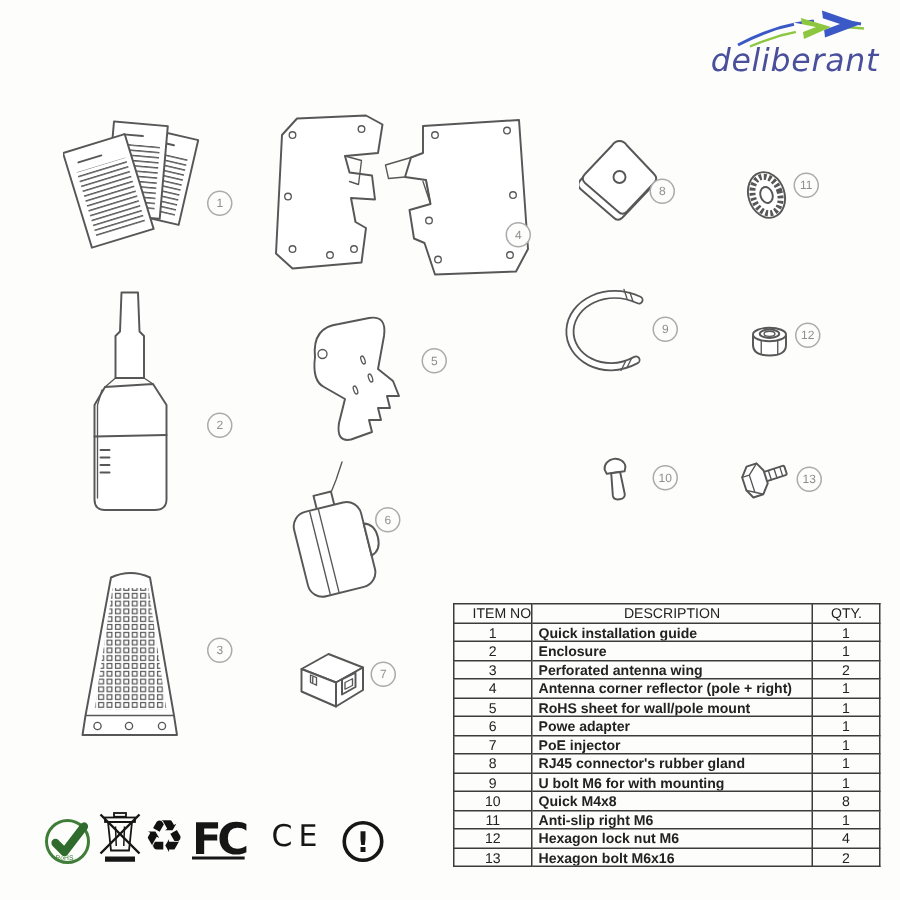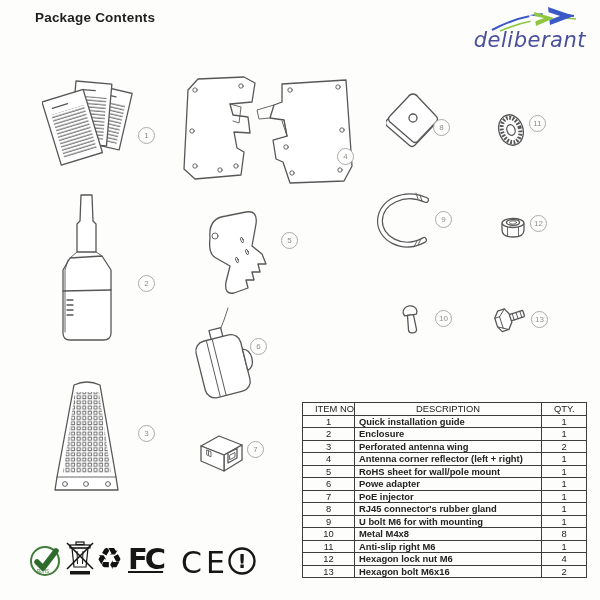--- a/index.html
+++ b/index.html
@@ -35,29 +35,28 @@
   }
   .parts-table th,.parts-table td{
     border:1px solid #3c3c3c; height:11.5px; padding:0 12px;
     text-align:center; overflow:hidden; white-space:nowrap; font-weight:normal;
   }
   .parts-table col.c-no{width:52px;} .parts-table col.c-desc{width:187px;} .parts-table col.c-qty{width:45px;}
   .parts-table td.desc{text-align:left; padding-left:4px;font-weight:bold;}
   .parts-table{border:1.5px solid #3c3c3c;}
   
   .fcc{left:128px; top:542px; font-family:"DejaVu Sans",sans-serif; font-weight:bold; font-size:29px; letter-spacing:-3px; color:#161616;text-decoration:underline;}
-  .ce{left:181px; top:545px; font-family:"DejaVu Sans",sans-serif; font-size:30px; letter-spacing:4px; color:#161616;}
+  .ce{left:181px; top:545px; font-family:"DejaVu Sans",sans-serif; font-size:20px; letter-spacing:4px; color:#161616;}
   .recycle{left:96px; top:541px; font-family:"DejaVu Sans",sans-serif; font-size:30px; color:#111;}
 </style>
 </head>
 <body>
 
 <div class="page">
 
-  <div class="abs title">Package Contents</div>
 
   <div class="abs logo">
     <svg width="96" height="26" viewBox="0 0 96 26">
       <path d="M4,24 C34,8 62,5 86,10" stroke="#3b59c6" stroke-width="2" fill="none"></path>
       <path d="M12,25 C40,13 64,10 88,13" stroke="#8dc63f" stroke-width="1.6" fill="none"></path>
       <polygon points="60,1 86,10 62,19" fill="#3b59c6"></polygon>
       <polygon points="54,4 72,10 56,16" fill="#fdfdfc"></polygon>
       <polygon points="46,6 66,12 48,20" fill="#8dc63f"></polygon>
       <polygon points="41,9 56,12 43,17" fill="#fdfdfc"></polygon>
     </svg>
@@ -270,21 +269,21 @@
           <td class="desc">Enclosure</td>
           <td>1</td>
         </tr>
     <tr>
           <td>3</td>
           <td class="desc">Perforated antenna wing</td>
           <td>2</td>
         </tr>
     <tr>
           <td>4</td>
-          <td class="desc">Antenna corner reflector (left + right)</td>
+          <td class="desc">Antenna corner reflector (pole + right)</td>
           <td>1</td>
         </tr>
     <tr>
           <td>5</td>
           <td class="desc">RoHS sheet for wall/pole mount</td>
           <td>1</td>
         </tr>
     <tr>
           <td>6</td>
           <td class="desc">Powe adapter</td>
@@ -300,21 +299,21 @@
           <td class="desc">RJ45 connector's rubber gland</td>
           <td>1</td>
         </tr>
     <tr>
           <td>9</td>
           <td class="desc">U bolt M6 for with mounting</td>
           <td>1</td>
         </tr>
     <tr>
           <td>10</td>
-          <td class="desc">Metal M4x8</td>
+          <td class="desc">Quick M4x8</td>
           <td>8</td>
         </tr>
     <tr>
           <td>11</td>
           <td class="desc">Anti-slip right M6</td>
           <td>1</td>
         </tr>
     <tr>
           <td>12</td>
           <td class="desc">Hexagon lock nut M6</td>

